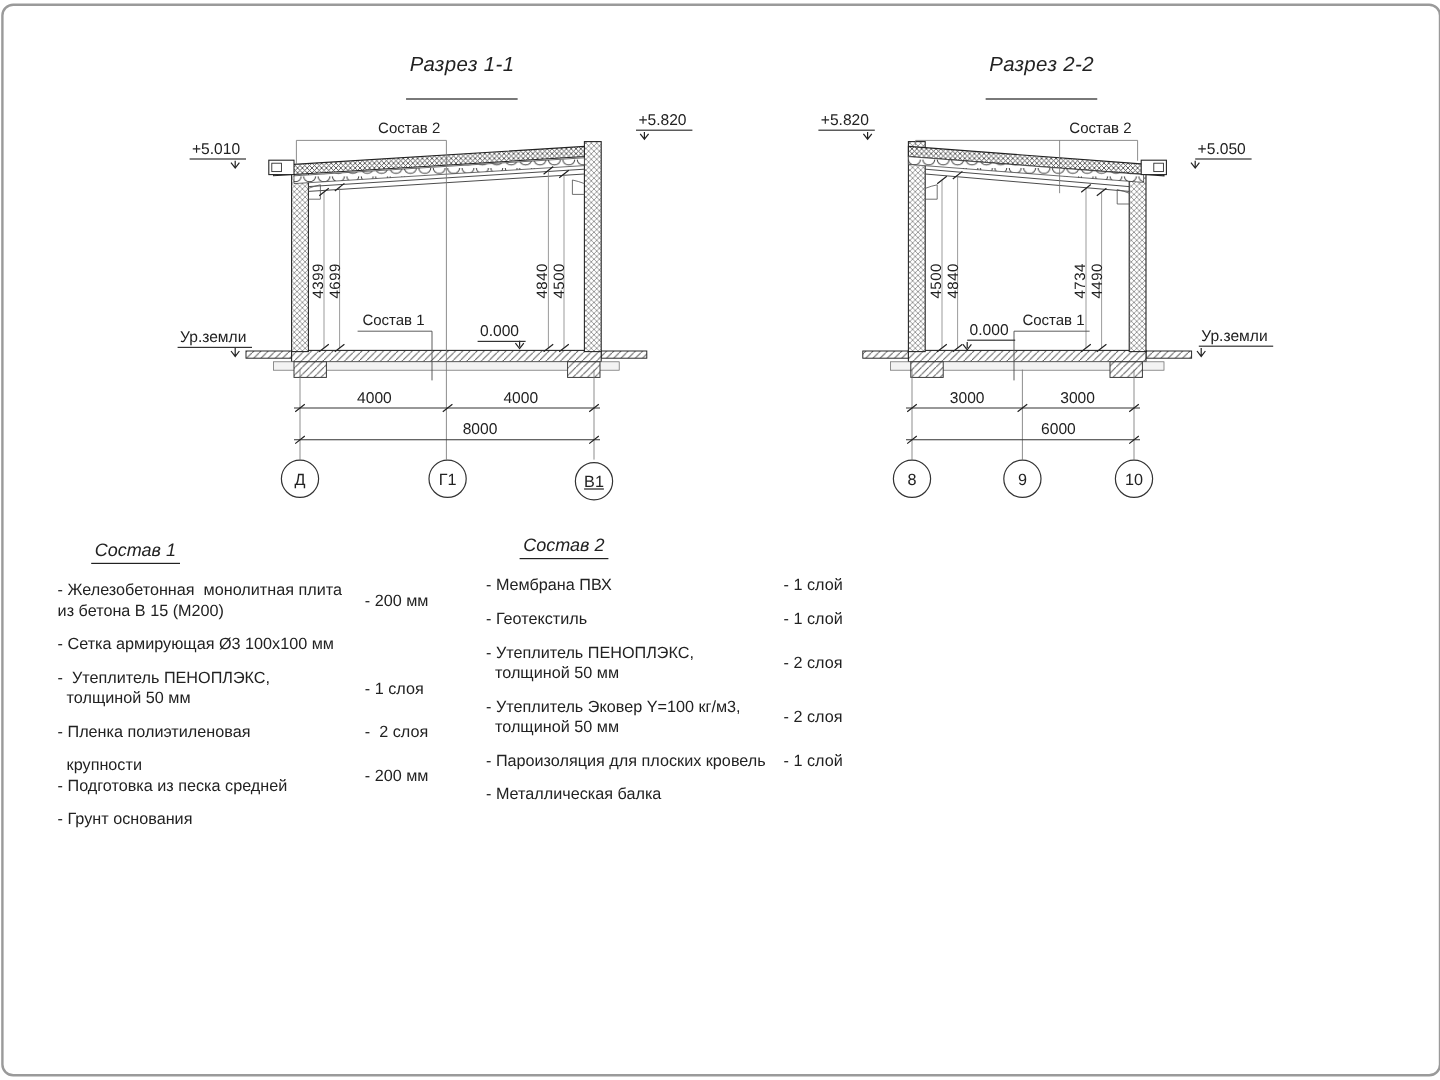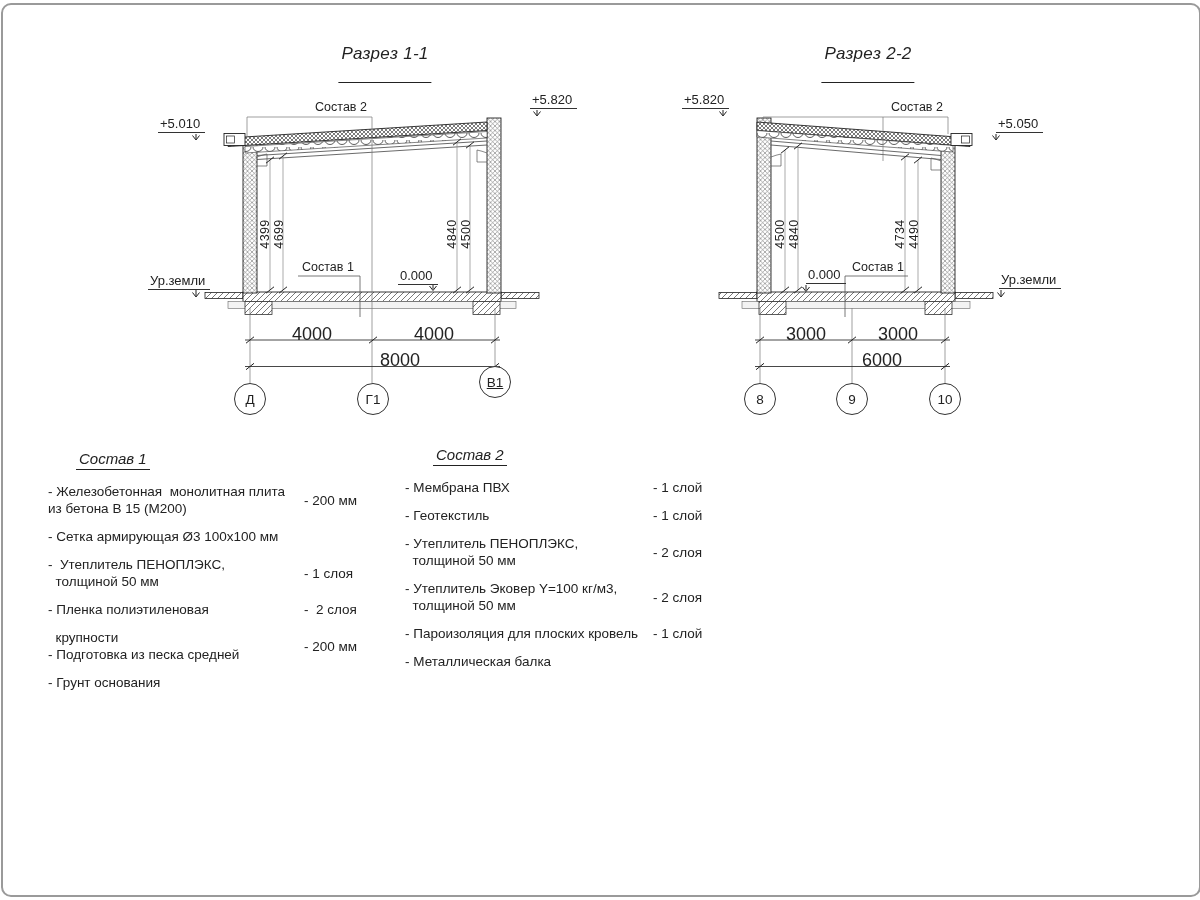--- a/index.html
+++ b/index.html
@@ -6,21 +6,21 @@
   #canvas{position:relative;width:1200px;height:900px;background:#fff;overflow:hidden;
           font-family:"Liberation Sans",sans-serif;color:#222;}
   .frame{position:absolute;left:1px;top:3px;width:1196px;height:890px;border:2px solid #9a9a9a;border-radius:10px;pointer-events:none;}
   svg.draw{position:absolute;left:0;top:0;}
   .sec-title{position:absolute;transform:translateX(-50%);font-style:italic;font-size:17px;font-weight:500;
              border-bottom:1.2px solid #222;padding:0 3px 18px;letter-spacing:.3px;white-space:nowrap;}
   .mark{position:absolute;font-size:13px;border-bottom:1px solid #333;padding:0 5px 1px 2px;white-space:nowrap;}
   .blabel{position:absolute;transform:translateX(-50%);font-size:12.5px;white-space:nowrap;}
   .llabel{position:absolute;font-size:12.5px;white-space:nowrap;}
   .vdim{position:absolute;transform:translate(-50%,-50%) rotate(-90deg);font-size:12.5px;letter-spacing:.4px;white-space:nowrap;}
-  .hdim{position:absolute;transform:translateX(-50%);font-size:18px;white-space:nowrap;}
+  .hdim{position:absolute;transform:translateX(-50%);font-size:13px;white-space:nowrap;}
   .bubble{position:absolute;width:30px;height:30px;border:1.3px solid #333;border-radius:50%;background:#fff;
           display:flex;align-items:center;justify-content:center;font-size:13.5px;transform:translate(-50%,-50%);}
   .comp{position:absolute;}
   .comp-head{font-style:italic;font-size:15px;border-bottom:1.2px solid #222;padding:0 3px 2px;margin-left:28px;
              display:inline-block;margin-bottom:13px;white-space:nowrap;}
   .comp-item{display:flex;align-items:center;margin-bottom:11px;}
   .comp-text{width:256px;}
   .comp2 .comp-text{width:248px;}
   .comp-line{font-size:13.5px;line-height:17px;white-space:pre-wrap;}
   .comp-value{font-size:13.5px;line-height:17px;white-space:pre;}
@@ -133,21 +133,21 @@
   <div class="mark" style="left:148px;top:273px;">Ур.земли</div>
   <div class="vdim" style="left:265px;top:234px;">4399</div>
   <div class="vdim" style="left:279px;top:234px;">4699</div>
   <div class="vdim" style="left:452px;top:234px;">4840</div>
   <div class="vdim" style="left:466px;top:234px;">4500</div>
   <div class="hdim" style="left:312px;top:324px;">4000</div>
   <div class="hdim" style="left:434px;top:324px;">4000</div>
   <div class="hdim" style="left:400px;top:350px;text-align:right;">8000</div>
   <div class="bubble" style="left:250px;top:399px;">Д</div>
   <div class="bubble" style="left:373px;top:399px;">Г1</div>
-  <div class="bubble" style="left:495px;top:382px;text-decoration:underline;">В1</div>
+  <div class="bubble" style="left:495px;top:401px;text-decoration:underline;">В1</div>
 
   <div class="sec-title" style="left:868px;top:44px;">Разрез 2-2</div>
   <div class="mark" style="left:682px;top:92px;">+5.820</div>
   <div class="mark" style="left:996px;top:116px;">+5.050</div>
   <div class="blabel" style="left:917px;top:100px;">Состав 2</div>
   <div class="llabel" style="left:852px;top:260px;">Состав 1</div>
   <div class="mark" style="left:806px;top:267px;">0.000</div>
   <div class="mark" style="left:999px;top:272px;">Ур.земли</div>
   <div class="vdim" style="left:780px;top:234px;">4500</div>
   <div class="vdim" style="left:794px;top:234px;">4840</div>

